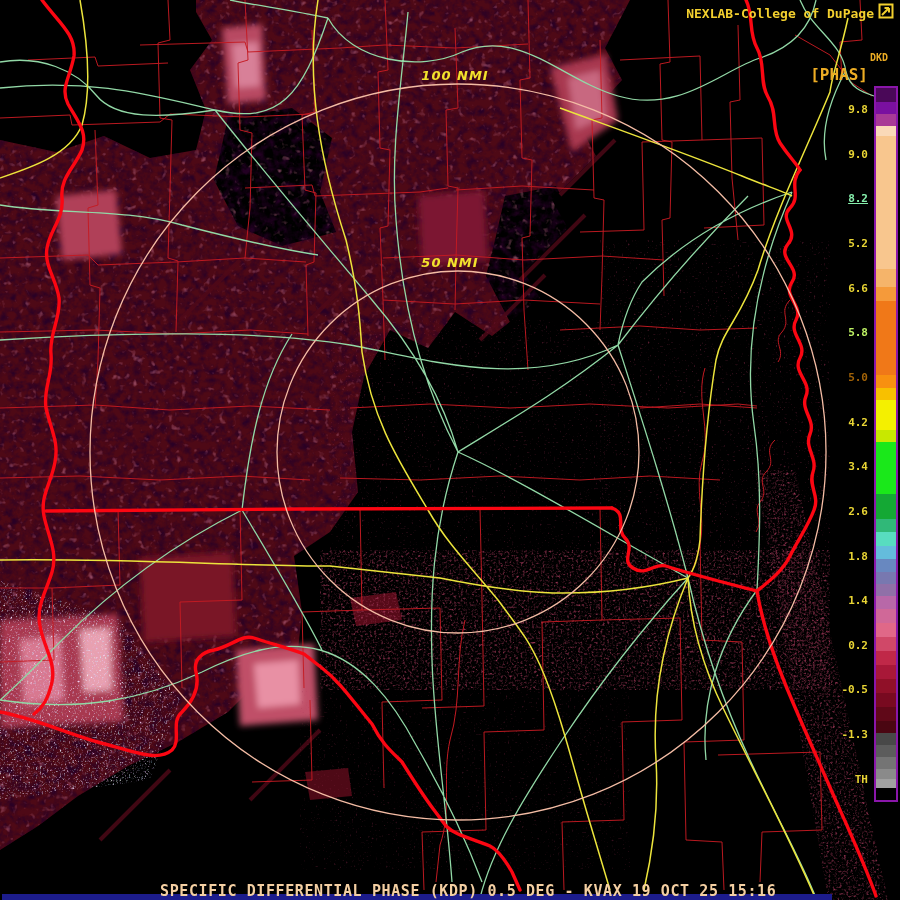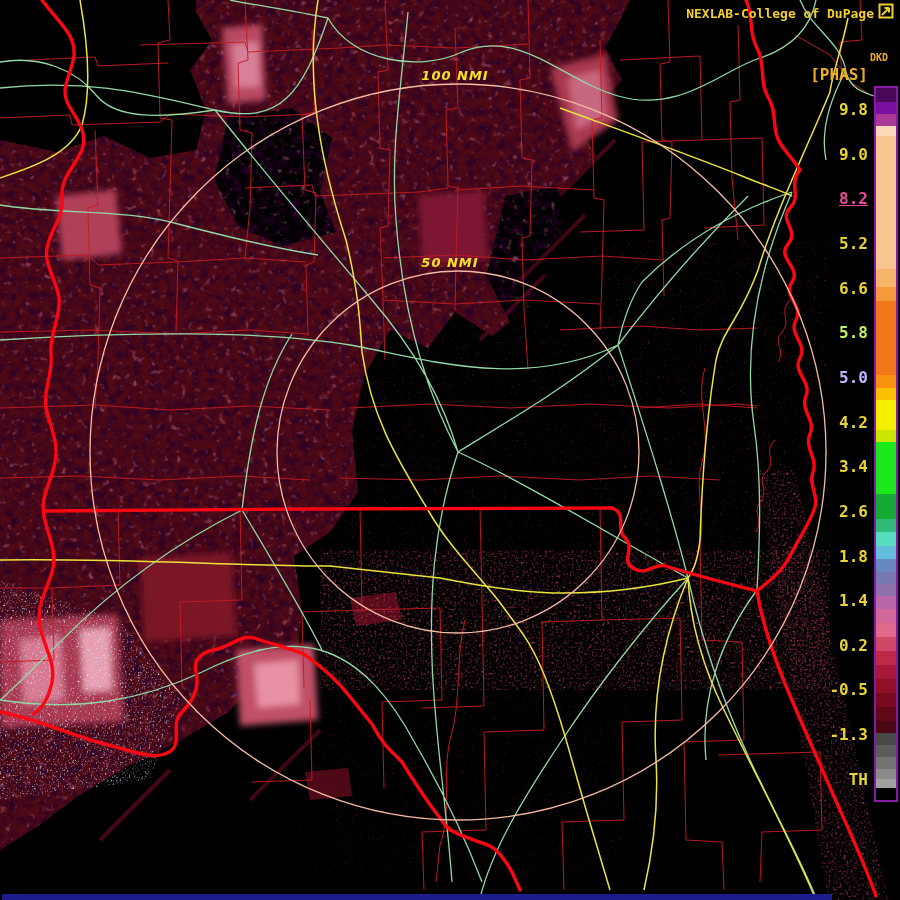--- a/index.html
+++ b/index.html
@@ -9,21 +9,21 @@
   .ovl{position:absolute;white-space:pre;}
   #brand{top:6px;right:26px;font-size:13px;font-weight:bold;color:#f2cf2e;letter-spacing:0px;}
   #logo{top:3px;right:6px;width:16px;height:16px;}
   #prodcode{top:52px;right:12px;font-size:10px;font-weight:bold;color:#ecac24;}
   #prodphase{top:65px;right:32px;font-size:16px;font-weight:bold;color:#ecac24;}
   .ringlab{font-size:13px;font-weight:bold;font-style:italic;color:#f2e22c;transform:translateX(-50%);letter-spacing:1px;font-family:"DejaVu Sans","Liberation Sans",sans-serif;}
   #ring100{left:455px;top:68px;}
   #ring50{left:450px;top:255px;}
   #colorbar{position:absolute;left:874px;top:86px;width:20px;height:712px;border:2px solid #8a16aa;background:#000;}
   #colorbar .seg{width:100%;}
-  .tick{position:absolute;right:32px;font-size:16px;font-weight:bold;color:#e8d434;height:14px;line-height:14px;text-align:right;}
+  .tick{position:absolute;right:32px;font-size:11px;font-weight:bold;color:#e8d434;height:14px;line-height:14px;text-align:right;}
   #statusbar{left:160px;top:882px;font-size:15px;font-weight:bold;color:#f4cfa2;letter-spacing:0.6px;}
   #bluestrip{position:absolute;left:2px;top:894px;width:830px;height:6px;background:#1c1c8c;}
 </style>
 </head>
 <body>
 
 <div id="screen">
 
   <svg id="mapsvg" width="900" height="900" viewBox="0 0 900 900">
     <defs>
@@ -261,30 +261,31 @@
       <div class="seg" style="height: 12px; background: rgb(72, 72, 72);"></div>
       <div class="seg" style="height: 12px; background: rgb(92, 92, 92);"></div>
       <div class="seg" style="height: 12px; background: rgb(116, 116, 116);"></div>
       <div class="seg" style="height: 10px; background: rgb(138, 138, 138);"></div>
       <div class="seg" style="height: 9px; background: rgb(160, 160, 160);"></div>
       <div class="seg" style="height: 12px; background: rgb(0, 0, 0);"></div>
     </div>
   <div id="ticks">
       <div class="tick" style="top: 103px; color: rgb(232, 212, 52);">9.8</div>
       <div class="tick" style="top: 147.65px; color: rgb(232, 212, 52);">9.0</div>
-      <div class="tick" style="top: 192.3px; color: #ec4899; text-decoration: underline;">8.2</div>
+      <div class="tick" style="top: 192.3px; color: #86efac; text-decoration: underline;">8.2</div>
       <div class="tick" style="top: 236.95px; color: rgb(232, 212, 52);">5.2</div>
       <div class="tick" style="top: 281.6px; color: rgb(232, 212, 52);">6.6</div>
       <div class="tick" style="top: 326.25px; color: #bef264;">5.8</div>
-      <div class="tick" style="top: 370.9px; color: #c4b5fd;">5.0</div>
+      <div class="tick" style="top: 370.9px; color: #a16207;">5.0</div>
       <div class="tick" style="top: 415.55px; color: rgb(232, 212, 52);">4.2</div>
       <div class="tick" style="top: 460.2px; color: rgb(232, 212, 52);">3.4</div>
       <div class="tick" style="top: 504.85px; color: rgb(232, 212, 52);">2.6</div>
       <div class="tick" style="top: 549.5px; color: rgb(232, 212, 52);">1.8</div>
       <div class="tick" style="top: 594.15px; color: rgb(232, 212, 52);">1.4</div>
       <div class="tick" style="top: 638.8px; color: rgb(232, 212, 52);">0.2</div>
       <div class="tick" style="top: 683.45px; color: rgb(232, 212, 52);">-0.5</div>
       <div class="tick" style="top: 728.1px; color: rgb(232, 212, 52);">-1.3</div>
       <div class="tick" style="top: 772.75px; color: rgb(232, 212, 52);">TH</div>
     </div>
 
   <div id="bluestrip"></div>
+  <div id="statusbar" class="ovl">SPECIFIC DIFFERENTIAL PHASE (KDP) 0.5 DEG - KVAX 19 OCT 25 15:16</div>
 </div>
 
 </body></html>

